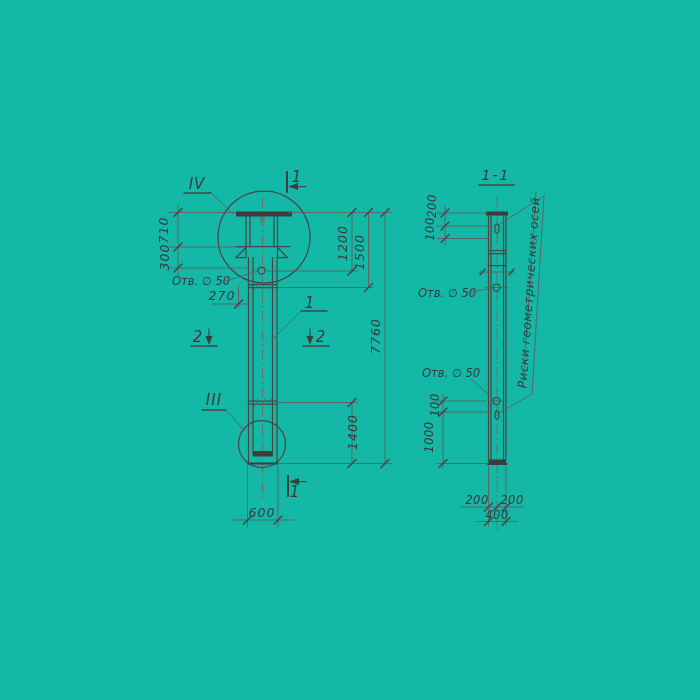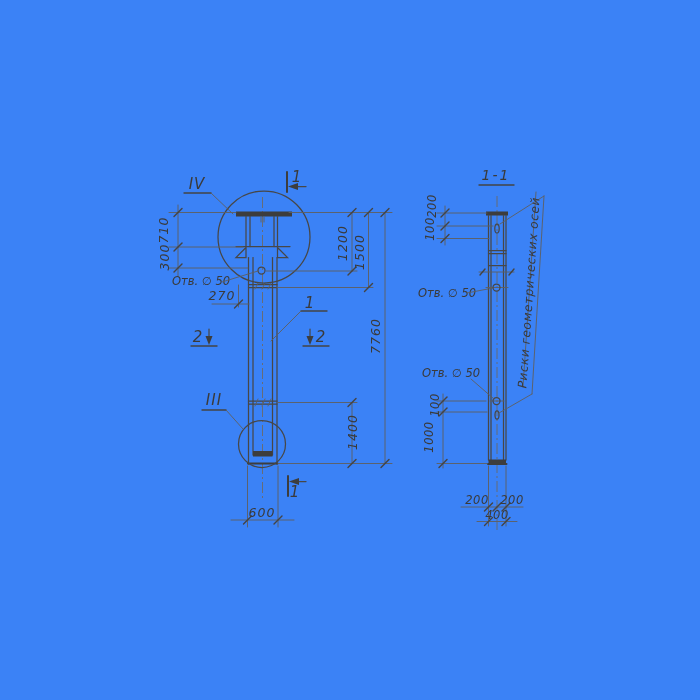--- a/index.html
+++ b/index.html
@@ -1,16 +1,16 @@
 <!DOCTYPE html>
 <html><head>
 <meta charset="utf-8">
 <style>
   html,body{margin:0;padding:0;background:#ffffff;}
-  .stage{width:700px;height:700px;background:#3b82f6;position:relative;overflow:hidden;}
+  .stage{width:700px;height:700px;background:#14b8a6;position:relative;overflow:hidden;}
   svg{display:block;}
   .w   {stroke:#474747;stroke-width:1.25;fill:none;stroke-linecap:round;}
   .w2  {stroke:#3d3d3d;stroke-width:2;fill:none;stroke-linecap:round;}
   .thin{stroke:#5f5f5f;stroke-width:0.9;fill:none;stroke-linecap:round;}
   .tk  {stroke:#444444;stroke-width:1.4;fill:none;stroke-linecap:round;}
   .cl  {stroke:#6a6a6a;stroke-width:0.9;fill:none;stroke-dasharray:11 3 2 3;}
   .fillink{fill:#3d3d3d;stroke:none;}
   .arr {fill:#3d3d3d;stroke:none;}
   text{fill:#3a3a3a;font-family:"DejaVu Sans",sans-serif;font-style:italic;}
   .dim {font-size:12.5px;letter-spacing:1px;}

